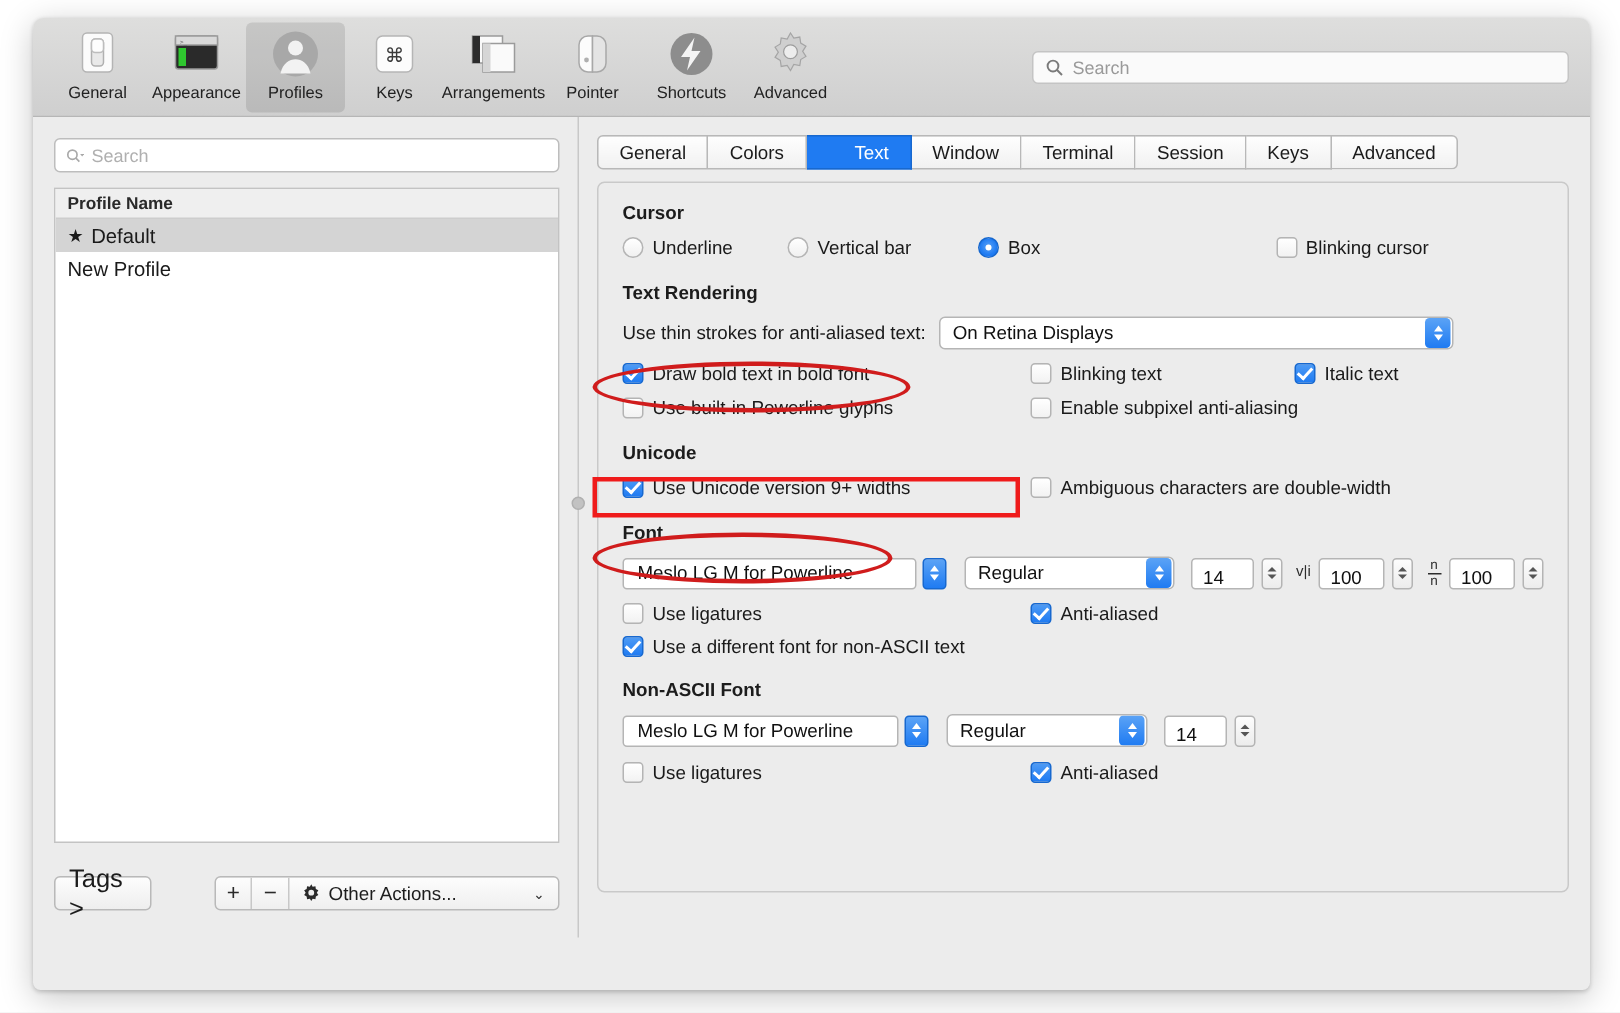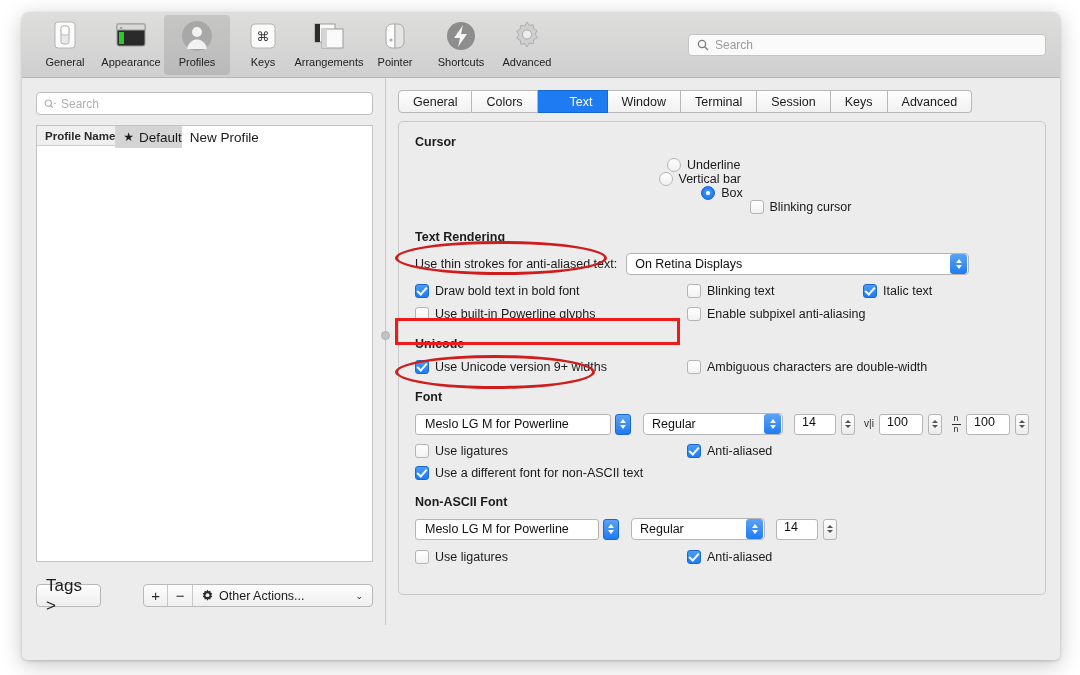--- a/index.html
+++ b/index.html
@@ -87,21 +87,21 @@
     height: 23px; background: #fff;
     border: 1px solid #bdbdbd; border-radius: 4px;
     display: flex; align-items: center; padding: 0 7px; gap: 5px;
   }
   .sb-search .ph { font-size: 12px; color: #b0b0b0; }
 
   
   .ptable {
     margin-top: 10px; height: 437px;
     background: #fff; border: 1px solid #c3c3c3;
-    display: flex; flex-direction: row; overflow: hidden;
+    display: flex; flex-direction: column; overflow: hidden;
   }
   .phead {
     height: 20px; background: #efefef;
     border-bottom: 1px solid #cdcdcd;
     font-size: 11.5px; font-weight: bold; color: #2a2a2a;
     display: flex; align-items: center; padding-left: 8px;
   }
   .prow {
     height: 22px; display: flex; align-items: center;
     padding-left: 8px; font-size: 13.5px; color: #1a1a1a; gap: 5px;
@@ -227,21 +227,21 @@
     border: 1px solid #b4b4b4; border-radius: 3px;
     display: flex; flex-direction: column; align-items: center; justify-content: center; gap: 2px;
   }
   .gstep .a { width: 0; height: 0; border-left: 3px solid transparent; border-right: 3px solid transparent; }
   .gstep .up { border-bottom: 3.5px solid #555; }
   .gstep .dn { border-top: 3.5px solid #555; }
 
   .numfield {
     height: 21px; background: #fff; border: 1px solid #b5b5b5;
     border-radius: 3px; font-size: 12.5px; color: #101010;
-    display: flex; align-items: flex-start; padding-left: 7px;
+    display: flex; align-items: flex-end; padding-left: 7px;
   }
 
   
   .combo {
     height: 21px; background: #fff; border: 1px solid #b5b5b5;
     border-radius: 3px; font-size: 12.5px; color: #101010;
     display: flex; align-items: center; padding-left: 9px;
   }
 
   
@@ -442,21 +442,21 @@
             <span>Keys</span>
           </div>
         <div class="tab">
             <span>Advanced</span>
           </div>
       </div>
 
       <div class="panel">
 
         <div class="sect-title">Cursor</div>
-        <div class="row" style="margin-top:9px;flex-direction:column;">
+        <div class="row" style="margin-top:9px;">
           <div class="ctl" style="width:110px;">
             <div class="radio"></div>
             <span class="lbl">Underline</span>
           </div>
           <div class="ctl" style="width:127px;">
             <div class="radio"></div>
             <span class="lbl">Vertical bar</span>
           </div>
           <div class="ctl">
             <div class="radio on"></div>

